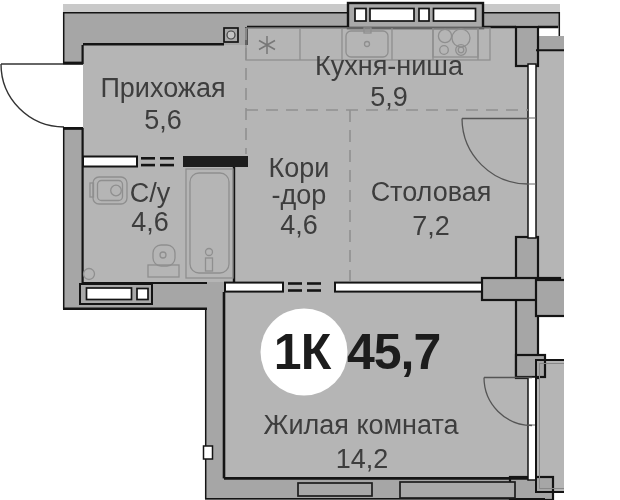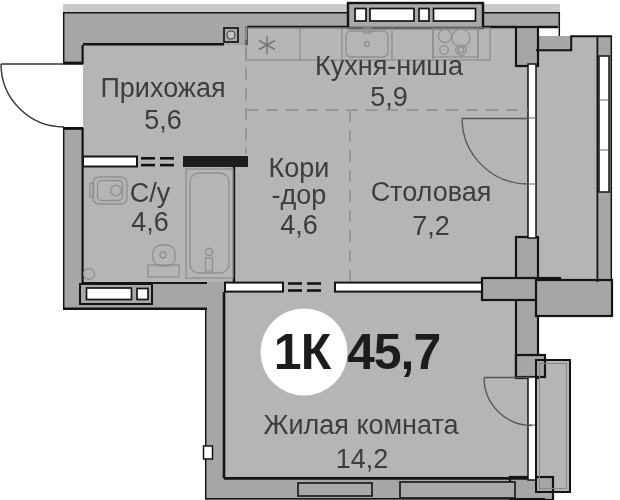--- a/index.html
+++ b/index.html
@@ -1,16 +1,16 @@
 <!DOCTYPE html>
 <html><head>
 <meta charset="utf-8">
 <style>
   html,body{margin:0;padding:0;background:#fff;}
-  .plan-wrap{width:620px;height:500px;background:#fff;overflow:hidden;}
+  .plan-wrap{width:564px;height:500px;background:#fff;overflow:hidden;}
   svg{display:block;}
   text{font-family:"Liberation Sans", sans-serif;}
   .room-label{font-size:27px;fill:#3d3d3d;text-anchor:middle;}
   .room-area{font-size:27px;fill:#3d3d3d;text-anchor:middle;}
   .badge-type{font-size:50px;font-weight:bold;fill:#1c1c1c;text-anchor:middle;letter-spacing:-1px;}
   .badge-area{font-size:50px;font-weight:bold;fill:#1c1c1c;letter-spacing:-1px;}
   .floor{fill:#b5b5b5;}
   .wall{fill:#a6a6a6;}
   .wallblock{fill:#a6a6a6;stroke:#141414;stroke-width:2.2;}
   .edge{stroke:#141414;fill:none;}

